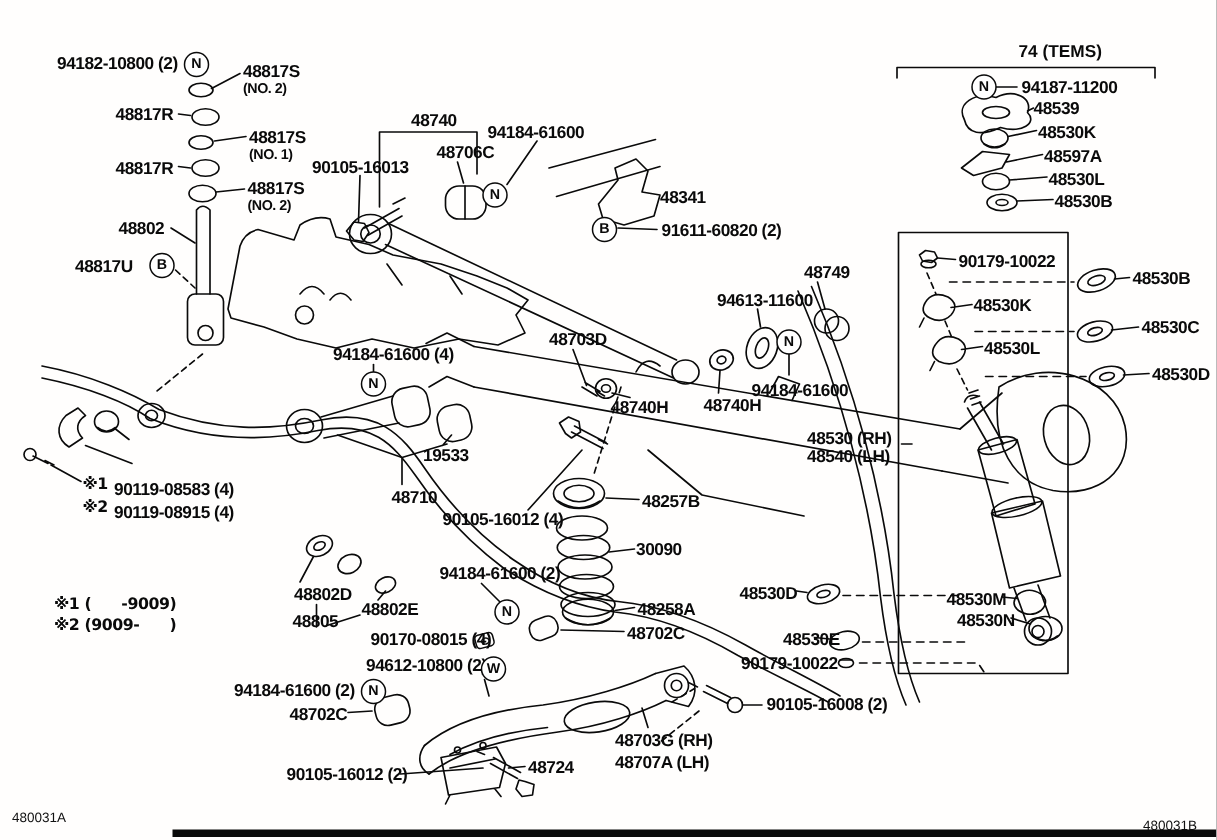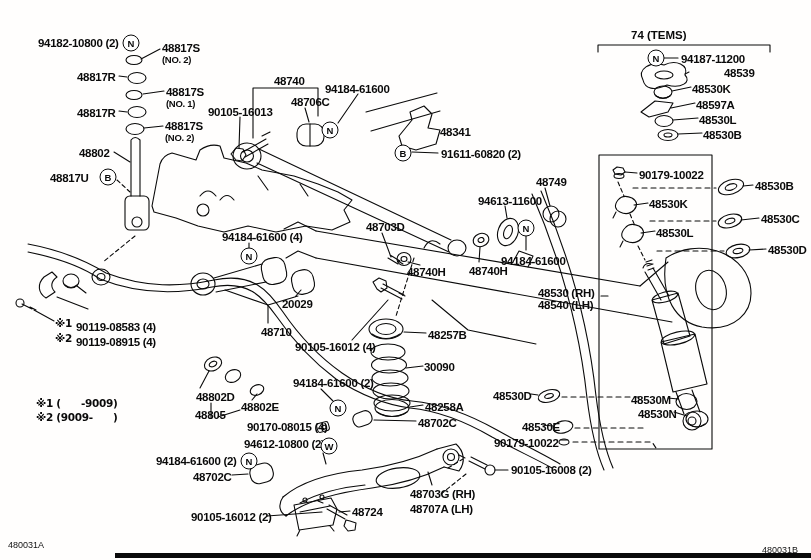--- a/index.html
+++ b/index.html
@@ -2,21 +2,21 @@
 <html><head>
 <meta charset="utf-8">
 <style>
   html,body{margin:0;padding:0;background:#888;}
   .stage{position:relative;width:811px;height:560px;background:#fffefd;overflow:hidden;
          font-family:"Liberation Sans",sans-serif;}
   svg{position:absolute;left:0;top:0;}
   .lbl{position:absolute;font-weight:bold;font-size:11.5px;line-height:1.05;
        letter-spacing:-0.3px;color:#0a0a0a;white-space:pre;}
   .lbl.sub{font-size:9.5px;}
-  .lbl.header{font-size:11.5px;letter-spacing:0;}
+  .lbl.header{font-size:11.5px;letter-spacing:0;margin-left:48px;}
   .lbl.note{font-family:"DejaVu Sans","Liberation Sans",sans-serif;font-size:10.5px;}
   .lbl.corner{font-weight:normal;font-size:9px;letter-spacing:0;color:#111;}
   .badge{position:absolute;width:15px;height:15px;border:1.6px solid #0a0a0a;border-radius:50%;
          background:#fff;color:#0a0a0a;font-weight:bold;font-size:9.5px;line-height:15px;
          text-align:center;transform:translate(-50%,-50%);}
   .nut-icon{position:absolute;width:11px;height:8px;border:1.5px solid #0a0a0a;border-radius:3px;
             transform:translate(-50%,-50%) rotate(-15deg);}
   .nut-icon:after{content:"";position:absolute;left:3px;top:1.5px;width:4px;height:3px;
             border:1px solid #0a0a0a;border-radius:50%;}
   .bottom-bar{position:absolute;left:115px;top:553px;width:696px;height:5px;background:#0a0a0a;}
@@ -280,41 +280,41 @@
       <div class="lbl" style="left: 79px; top: 147px;">48802</div>
       <div class="lbl" style="left: 50px; top: 172px;">48817U</div>
       <div class="lbl" style="left: 208px; top: 106px;">90105-16013</div>
       <div class="lbl" style="left: 274px; top: 75px;">48740</div>
       <div class="lbl" style="left: 291px; top: 96px;">48706C</div>
       <div class="lbl" style="left: 325px; top: 83px;">94184-61600</div>
       <div class="lbl" style="left: 440px; top: 126px;">48341</div>
       <div class="lbl" style="left: 441px; top: 148px;">91611-60820 (2)</div>
       <div class="lbl header" style="left: 631px; top: 29px;">74 (TEMS)</div>
       <div class="lbl" style="left: 681px; top: 53px;">94187-11200</div>
-      <div class="lbl" style="left: 689px; top: 67px; margin-left: 35px;">48539</div>
+      <div class="lbl" style="left: 689px; top: 67px;">48539</div>
       <div class="lbl" style="left: 692px; top: 83px;">48530K</div>
       <div class="lbl" style="left: 696px; top: 99px;">48597A</div>
       <div class="lbl" style="left: 699px; top: 114px;">48530L</div>
       <div class="lbl" style="left: 703px; top: 129px;">48530B</div>
       <div class="lbl" style="left: 639px; top: 169px;">90179-10022</div>
       <div class="lbl" style="left: 755px; top: 180px;">48530B</div>
       <div class="lbl" style="left: 649px; top: 198px;">48530K</div>
       <div class="lbl" style="left: 761px; top: 213px;">48530C</div>
       <div class="lbl" style="left: 656px; top: 227px;">48530L</div>
       <div class="lbl" style="left: 768px; top: 244px;">48530D</div>
       <div class="lbl" style="left: 536px; top: 176px;">48749</div>
       <div class="lbl" style="left: 478px; top: 195px;">94613-11600</div>
       <div class="lbl" style="left: 501px; top: 255px;">94184-61600</div>
       <div class="lbl" style="left: 469px; top: 265px;">48740H</div>
       <div class="lbl" style="left: 538px; top: 287px;">48530 (RH)</div>
       <div class="lbl" style="left: 538px; top: 299px;">48540 (LH)</div>
       <div class="lbl" style="left: 366px; top: 221px;">48703D</div>
       <div class="lbl" style="left: 222px; top: 231px;">94184-61600 (4)</div>
       <div class="lbl" style="left: 407px; top: 266px;">48740H</div>
-      <div class="lbl" style="left: 282px; top: 298px;">20029</div>
+      <div class="lbl" style="left: 282px; top: 298px;">19533</div>
       <div class="lbl" style="left: 261px; top: 326px;">48710</div>
       <div class="lbl" style="left: 295px; top: 341px;">90105-16012 (4)</div>
       <div class="lbl" style="left: 428px; top: 329px;">48257B</div>
       <div class="lbl" style="left: 424px; top: 361px;">30090</div>
       <div class="lbl" style="left: 293px; top: 377px;">94184-61600 (2)</div>
       <div class="lbl" style="left: 425px; top: 401px;">48258A</div>
       <div class="lbl" style="left: 418px; top: 417px;">48702C</div>
       <div class="lbl" style="left: 196px; top: 391px;">48802D</div>
       <div class="lbl" style="left: 241px; top: 401px;">48802E</div>
       <div class="lbl" style="left: 195px; top: 409px;">48805</div>

